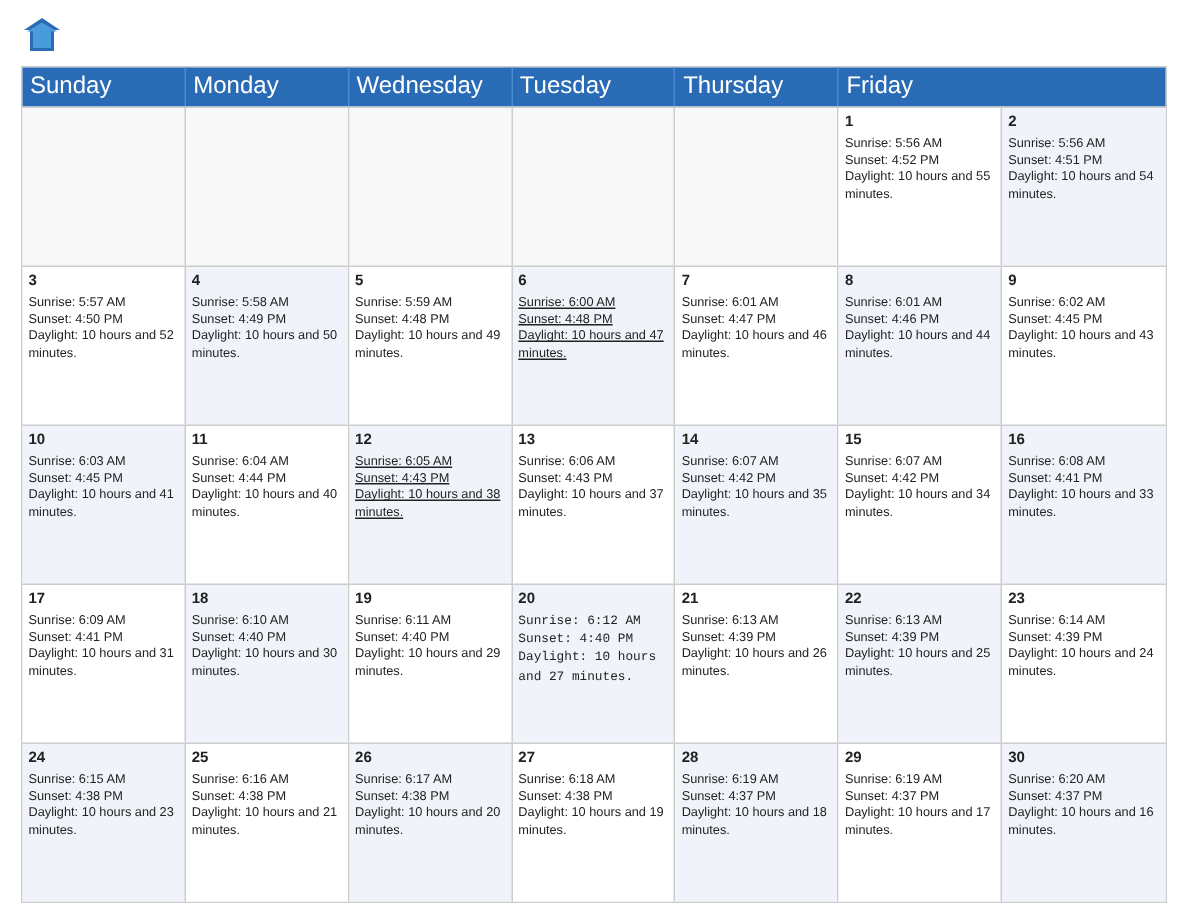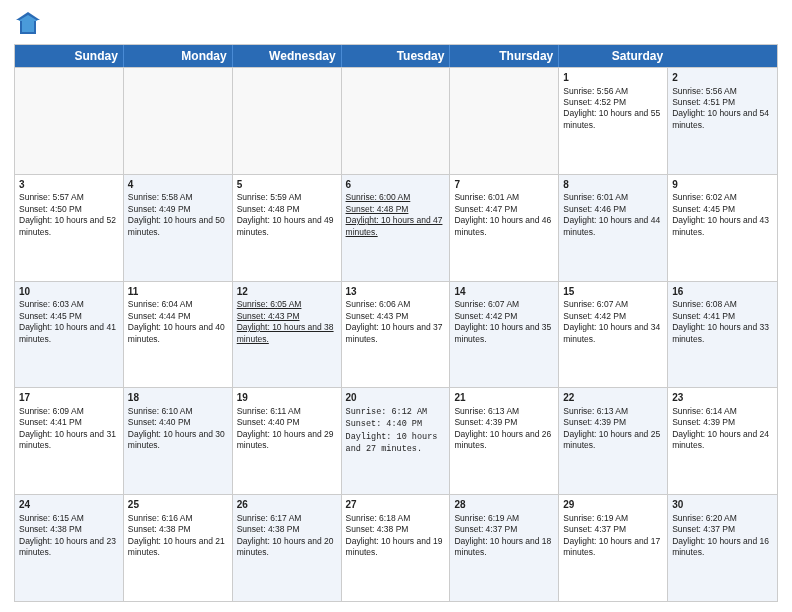--- a/index.html
+++ b/index.html
@@ -59,24 +59,24 @@
       flex-direction: column;
       border: 1px solid #ccc;
     }
     .cal-header {
       display: grid;
       grid-template-columns: repeat(7, 1fr);
       background: #2a6bb5;
     }
     .cal-header-cell {
       color: #fff;
-      font-size: 12px;
-      font-weight: bold;
+      font-size: 16px;
+      font-weight: normal;
       padding: 4px 5px;
-      text-align: right;
+      text-align: left;
       border-right: 1px solid #4a8bd5;
     }
     .cal-header-cell:last-child { border-right: none; }
     .cal-body {
       flex: 1;
       display: flex;
       flex-direction: column;
     }
     .cal-row {
       display: grid;
@@ -126,21 +126,21 @@
   </div>
 
   <div class="calendar">
     <div class="cal-header">
 
     <div class="cal-header-cell">Sunday</div>
         <div class="cal-header-cell">Monday</div>
         <div class="cal-header-cell">Wednesday</div>
         <div class="cal-header-cell">Tuesday</div>
         <div class="cal-header-cell">Thursday</div>
-        <div class="cal-header-cell">Saturday</div>
+        <div class="cal-header-cell">Friday</div>
       </div>
     <div class="cal-body">
 
     <div class="cal-row">
           <div class="cal-cell empty"></div>
           <div class="cal-cell empty"></div>
           <div class="cal-cell empty"></div>
           <div class="cal-cell empty"></div>
           <div class="cal-cell empty"></div>
           <div class="cal-cell"><span class="day-num">1</span><span style="white-space: pre-line;">Sunrise: 5:56 AM

